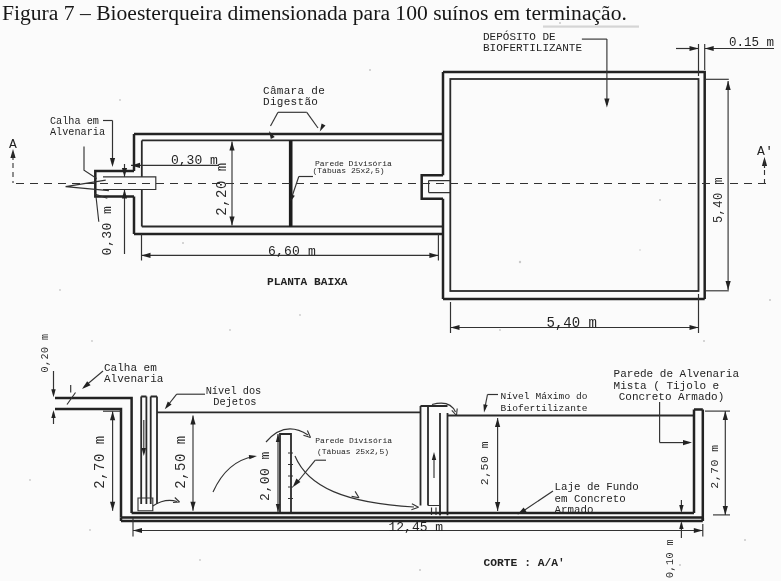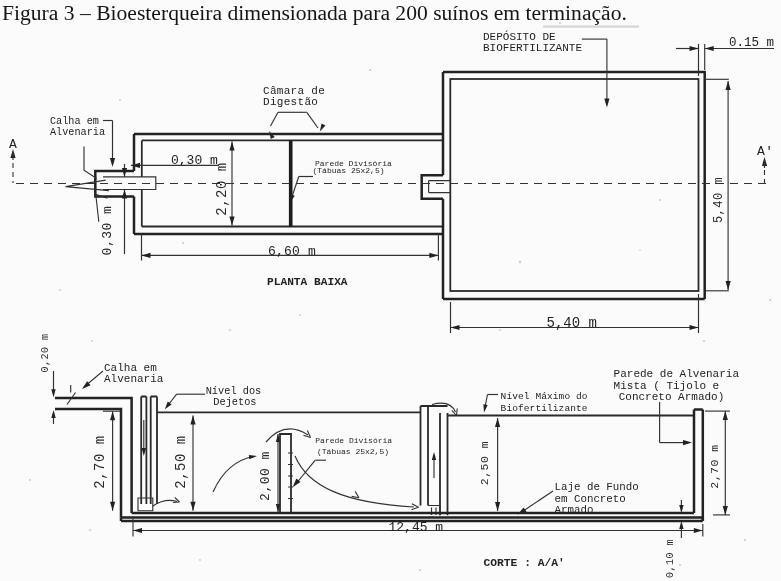--- a/index.html
+++ b/index.html
@@ -4,21 +4,21 @@
 <style>
   html,body { margin:0; padding:0; background:#fbfbfb; }
   .page { position:relative; width:781px; height:581px; background:#fbfbfb; overflow:hidden; }
   .title { position:absolute; left:2px; top:1px; font-family:"Liberation Serif", serif;
            font-size:21.6px; color:#161616; white-space:nowrap; }
 </style>
 </head>
 <body>
 <div class="page">
 
-<div class="title">Figura 3 – Bioesterqueira dimensionada para 200 suínos em terminação.</div>
+<div class="title">Figura 7 – Bioesterqueira dimensionada para 100 suínos em terminação.</div>
 <svg width="781" height="581" viewBox="0 0 781 581" xmlns="http://www.w3.org/2000/svg" style="position:absolute;left:0;top:0">
 <defs>
         <filter id="soften" x="-2%" y="-2%" width="104%" height="104%">
           <feGaussianBlur stdDeviation="0.3"></feGaussianBlur>
         </filter>
       </defs>
 <g filter="url(#soften)">
 
 <path d="M134,134 H443 M134,134 V171 M134,196.5 V234 M134,234 H443" fill="none" stroke="#222" stroke-width="2.5"></path>
 

